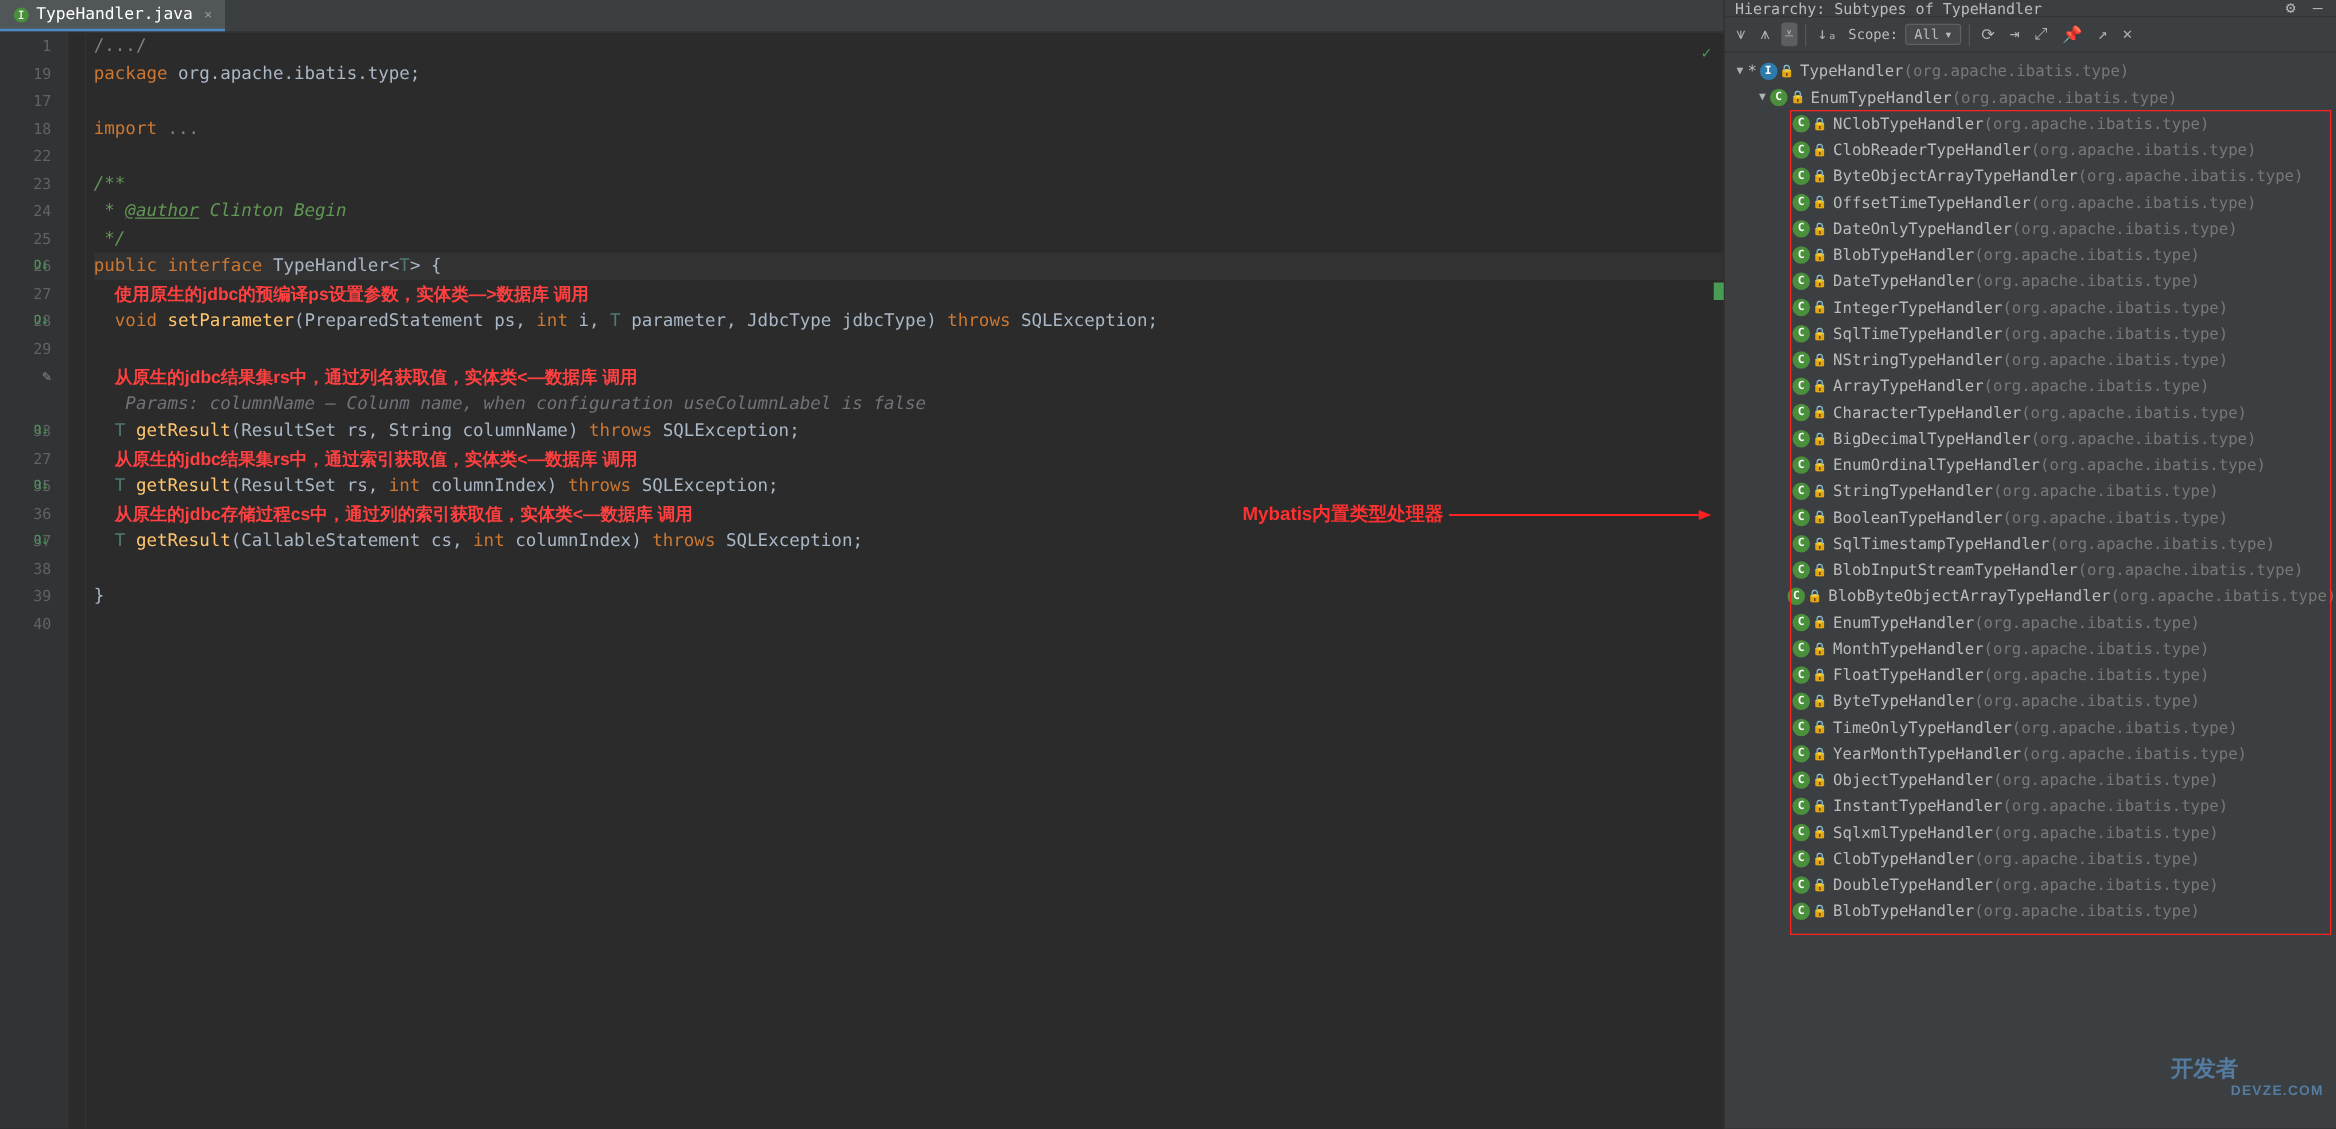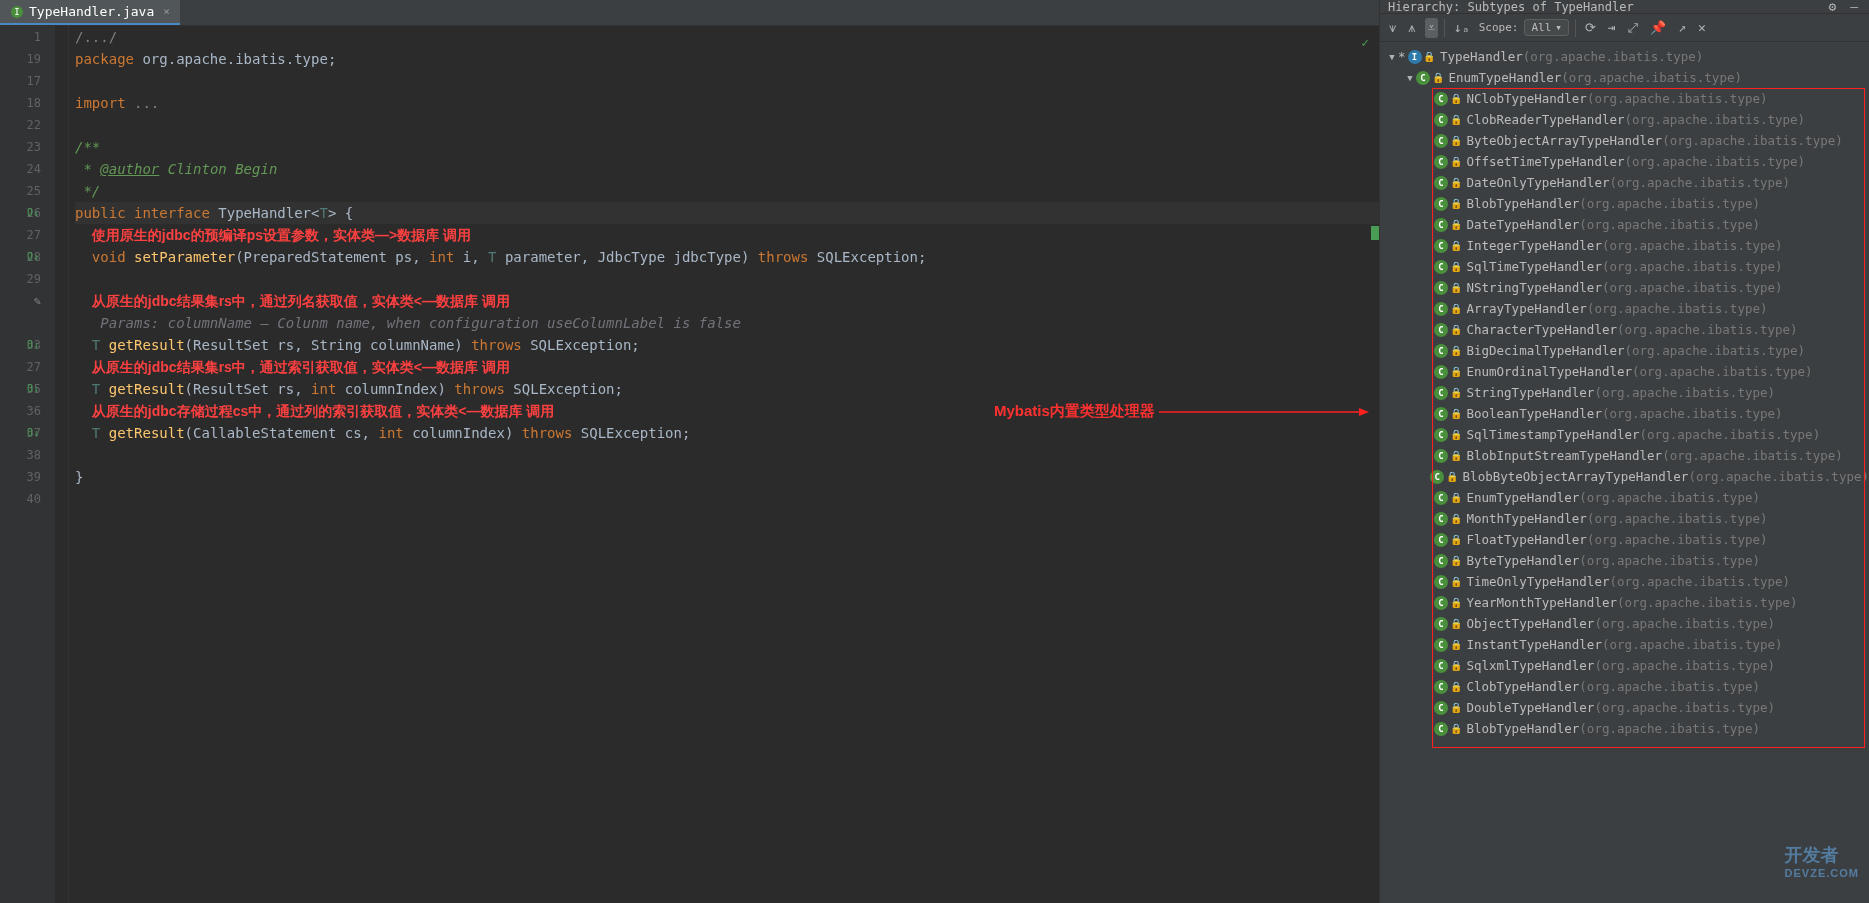--- a/index.html
+++ b/index.html
@@ -61,21 +61,21 @@
 .tree-row { display: flex; align-items: center; height: 21px; padding-left: 6px; cursor: pointer; }
 .tree-toggle { width: 12px; color: #afb1b3; font-size: 9px; text-align: center; }
 .tree-ind { display: inline-block; }
 .cls-icon { width: 14px; height: 14px; border-radius: 50%; background: #4a8f3c; display: inline-flex; align-items: center; justify-content: center; color: #fff; font-size: 9px; font-weight: bold; margin-right: 2px; flex-shrink: 0; }
 .cls-icon.intf { background: #2d7aad; }
 .lib-icon { font-size: 10px; color: #c8a050; margin-right: 4px; }
 .cls-name { color: #bbbbbb; }
 .cls-pkg { color: #787878; }
 .red-box { position: absolute; border: 1px solid #ff2020; pointer-events: none; }
 .watermark { position: absolute; bottom: 24px; right: 10px; color: #5a8ab8; font-family: sans-serif; font-size: 18px; font-weight: bold; opacity: 0.8; }
-.watermark small { font-size: 11px; display: block; letter-spacing: 1px; }
+.watermark small { font-size: 11px; display: block; letter-spacing: 1px; margin-left: 48px; }
 </style>
 </head>
 <body>
 
 <div class="top-container">
 
   <div class="editor-side">
     <div class="tab-bar">
       <div class="tab active">
         <span class="tab-icon">

